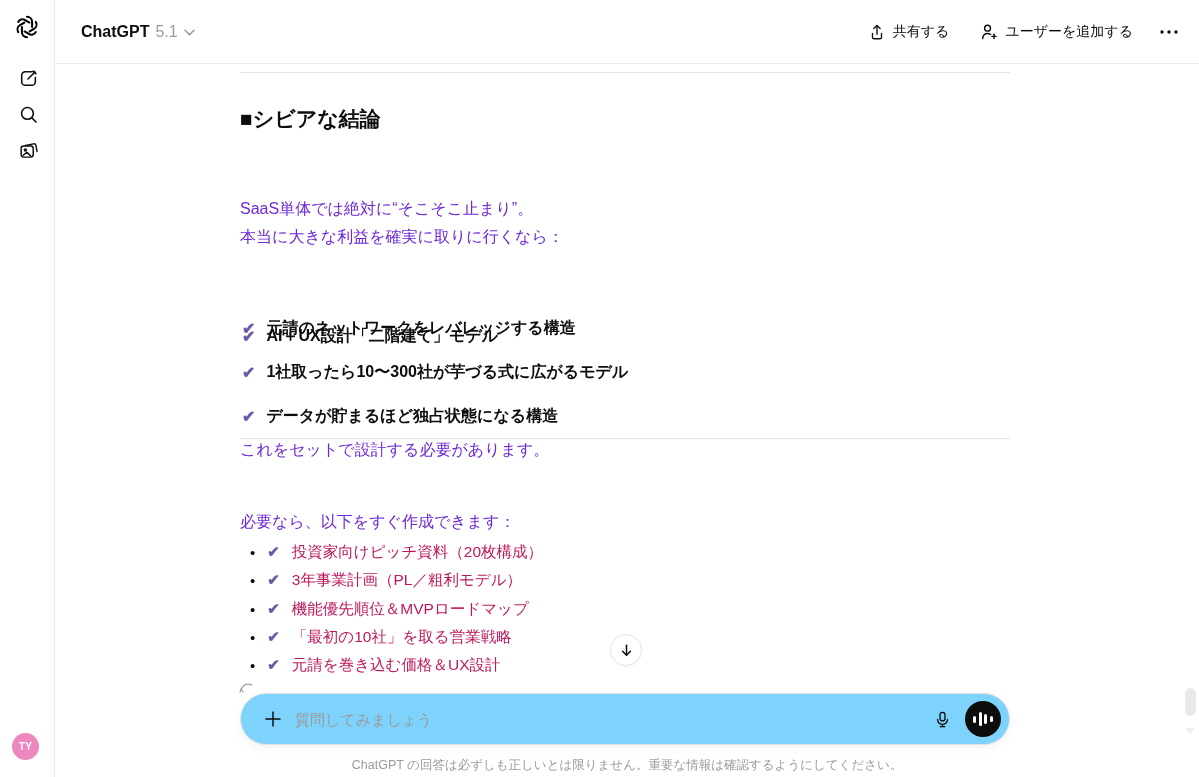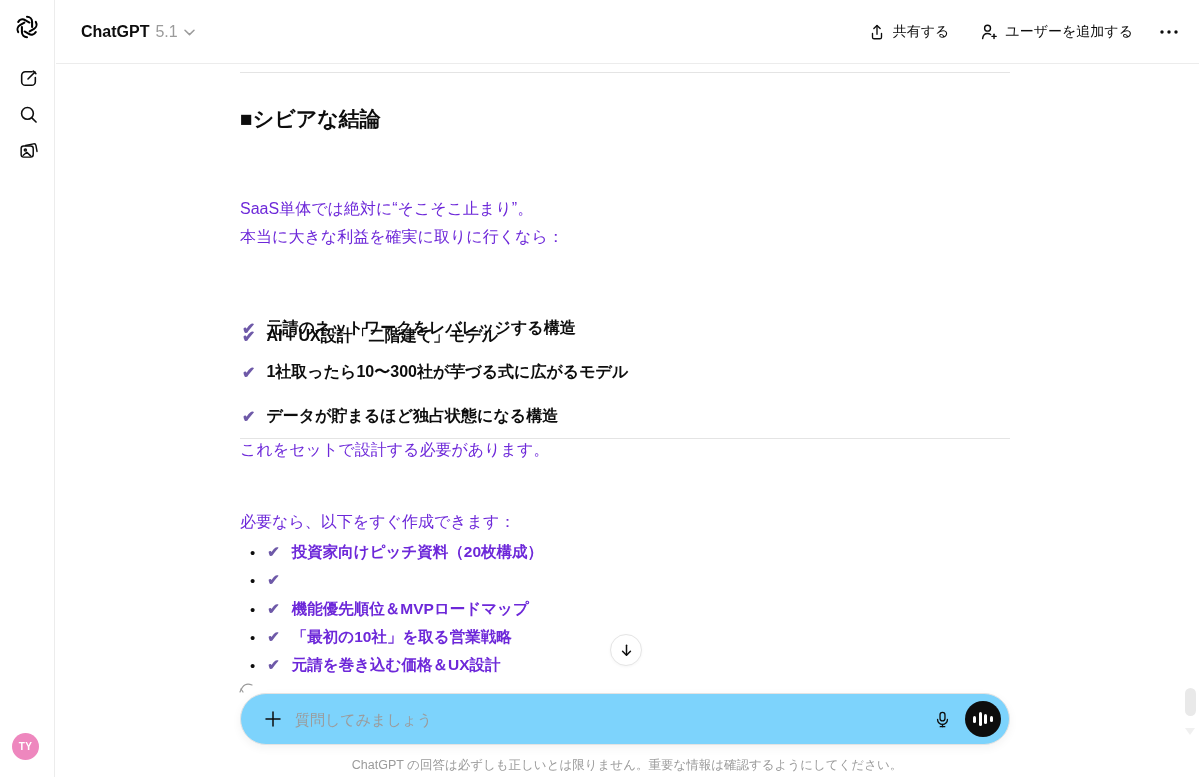--- a/index.html
+++ b/index.html
@@ -36,21 +36,21 @@
   .main { position:absolute; left:55px; top:52px; right:0; bottom:0; background:#fff; }
   .column { position:absolute; left:185px; top:2px; width:770px; height:100%; }
   .divider { position:absolute; left:0; width:770px; height:1px; background:#e4e4e4; }
   .h-sec { position:absolute; left:0; font-size:21px; line-height:28px; font-weight:700; }
   .body-text { position:absolute; left:0; font-size:16px; line-height:28px; color:#6d28d9; }
   .check-row { position:absolute; left:2px; height:28px; display:flex; align-items:center; gap:11px; }
   .check-row .txt { font-size:16px; font-weight:700; }
   .check { color:var(--accent_check,#6e59a8); font-size:16px; font-weight:700; }
   .bullet-row { position:absolute; left:10px; height:28px; display:flex; align-items:center; gap:12px; }
   .bullet-row .dot { font-size:15px; color:#0d0d0d; }
-  .bullet-row .txt { font-size:15.5px; color:#6d28d9;font-weight:bold; }
+  .bullet-row .txt { font-size:15.5px; color:#be185d; }
   .bullet-row .check { font-size:15px; }
 
   
   .scroll-btn { position:absolute; left:370px; top:580px; width:32px; height:32px; border-radius:50%;
     background:#fff; border:1px solid #e5e5e5; display:flex; align-items:center; justify-content:center;
     cursor:pointer; box-shadow:0 1px 3px rgba(0,0,0,.04); }
 
   
   .fragment { position:absolute; left:-2px; top:626px; width:18px; height:14px; overflow:hidden; }
 
@@ -217,20 +217,21 @@
     <div class="body-text" style="top:454px">必要なら、以下をすぐ作成できます：</div>
 
     <div class="bullet-row" style="top:484px">
       <span class="dot">•</span>
       <span class="check">✔</span>
       <span class="txt">投資家向けピッチ資料（20枚構成）</span>
     </div>
     <div class="bullet-row" style="top:512px">
       <span class="dot">•</span>
       <span class="check">✔</span>
+      <span class="txt">3年事業計画（PL／粗利モデル）</span>
     </div>
     <div class="bullet-row" style="top:541px">
       <span class="dot">•</span>
       <span class="check">✔</span>
       <span class="txt">機能優先順位＆MVPロードマップ</span>
     </div>
     <div class="bullet-row" style="top:569px">
       <span class="dot">•</span>
       <span class="check">✔</span>
       <span class="txt">「最初の10社」を取る営業戦略</span>

